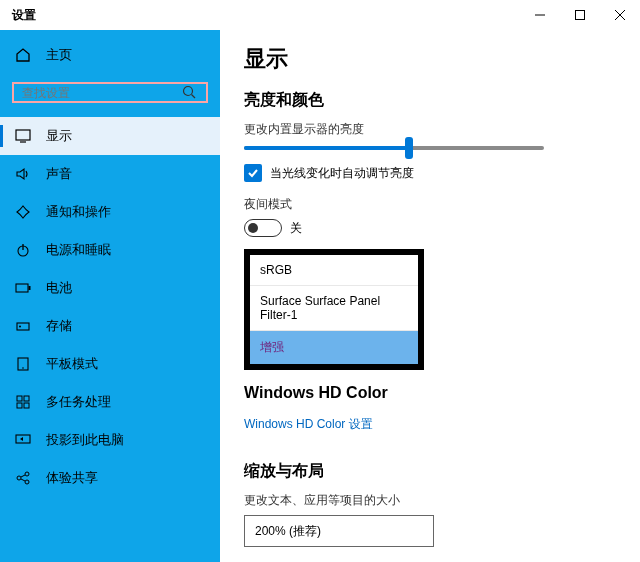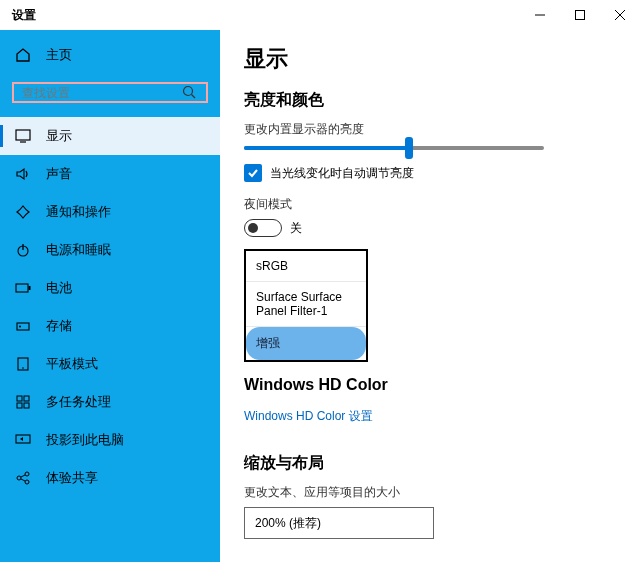--- a/index.html
+++ b/index.html
@@ -25,23 +25,23 @@
 .content h2 { font-size: 16px; font-weight: 700; margin: 14px 0 10px 0; }
 .setting-label { font-size: 12px; color: #333; margin: 6px 0 6px 0; }
 .slider-track { height: 4px; background: #8a8a8a; width: 300px; border-radius: 2px; position: relative; margin: 8px 0 14px 0; }
 .slider-fill { height: 4px; background: #0078d7; position: absolute; top: 0; left: 0; width: 55%; border-radius: 2px; }
 .slider-thumb { width: 8px; height: 22px; background: #0078d7; border-radius: 3px; position: absolute; top: -9px; left: 55%; transform: translateX(-50%); }
 .check-row { display: flex; align-items: center; font-size: 12px; margin: 2px 0 14px 0; }
 .check-box { width: 18px; height: 18px; background: #0078d7; border-radius: 2px; margin-right: 8px; display: flex; align-items: center; justify-content: center; }
 .toggle { display: flex; align-items: center; margin: 6px 0 12px 0; font-size: 12px;}
 .toggle-pill { width: 38px; height: 18px; border: 1px solid #333; border-radius: 9px; margin-right: 8px; position: relative; }
 .toggle-pill::after { content: ""; position: absolute; left: 3px; top: 3px; width: 10px; height: 10px; background: #333; border-radius: 50%; }
-.dropdown-box { border: 2px solid #000000; width: 124px; margin: 4px 0 10px 0; background: #fff; }
+.dropdown-box { border: 6px solid #000000; width: 180px; margin: 4px 0 10px 0; background: #fff; }
 .dropdown-item { padding: 8px 10px; font-size: 12px; border-bottom: 1px solid #e8e8e8; }
-.dropdown-item.sel { background: #6cb3ec; color: #0f172a; border-radius: 14px; }
+.dropdown-item.sel { background: #6cb3ec; color: #701a75; }
 .dropdown-item:last-child { border-bottom: none; }
 .help-text { font-size: 12px; color: #555; margin: 6px 0; line-height: 1.5; max-width: 340px; }
 .link { color: #0067c0; font-size: 12px; cursor: pointer; margin: 4px 0 14px 0; display: inline-block; }
 .select-box { width: 190px; height: 32px; border: 1px solid #666; display: flex; align-items: center; padding: 0 10px; justify-content: space-between; font-size: 12px; margin: 6px 0 10px 0; }
 svg { display: block; }
 </style>
 </head>
 <body>
 
 <div class="titlebar">

